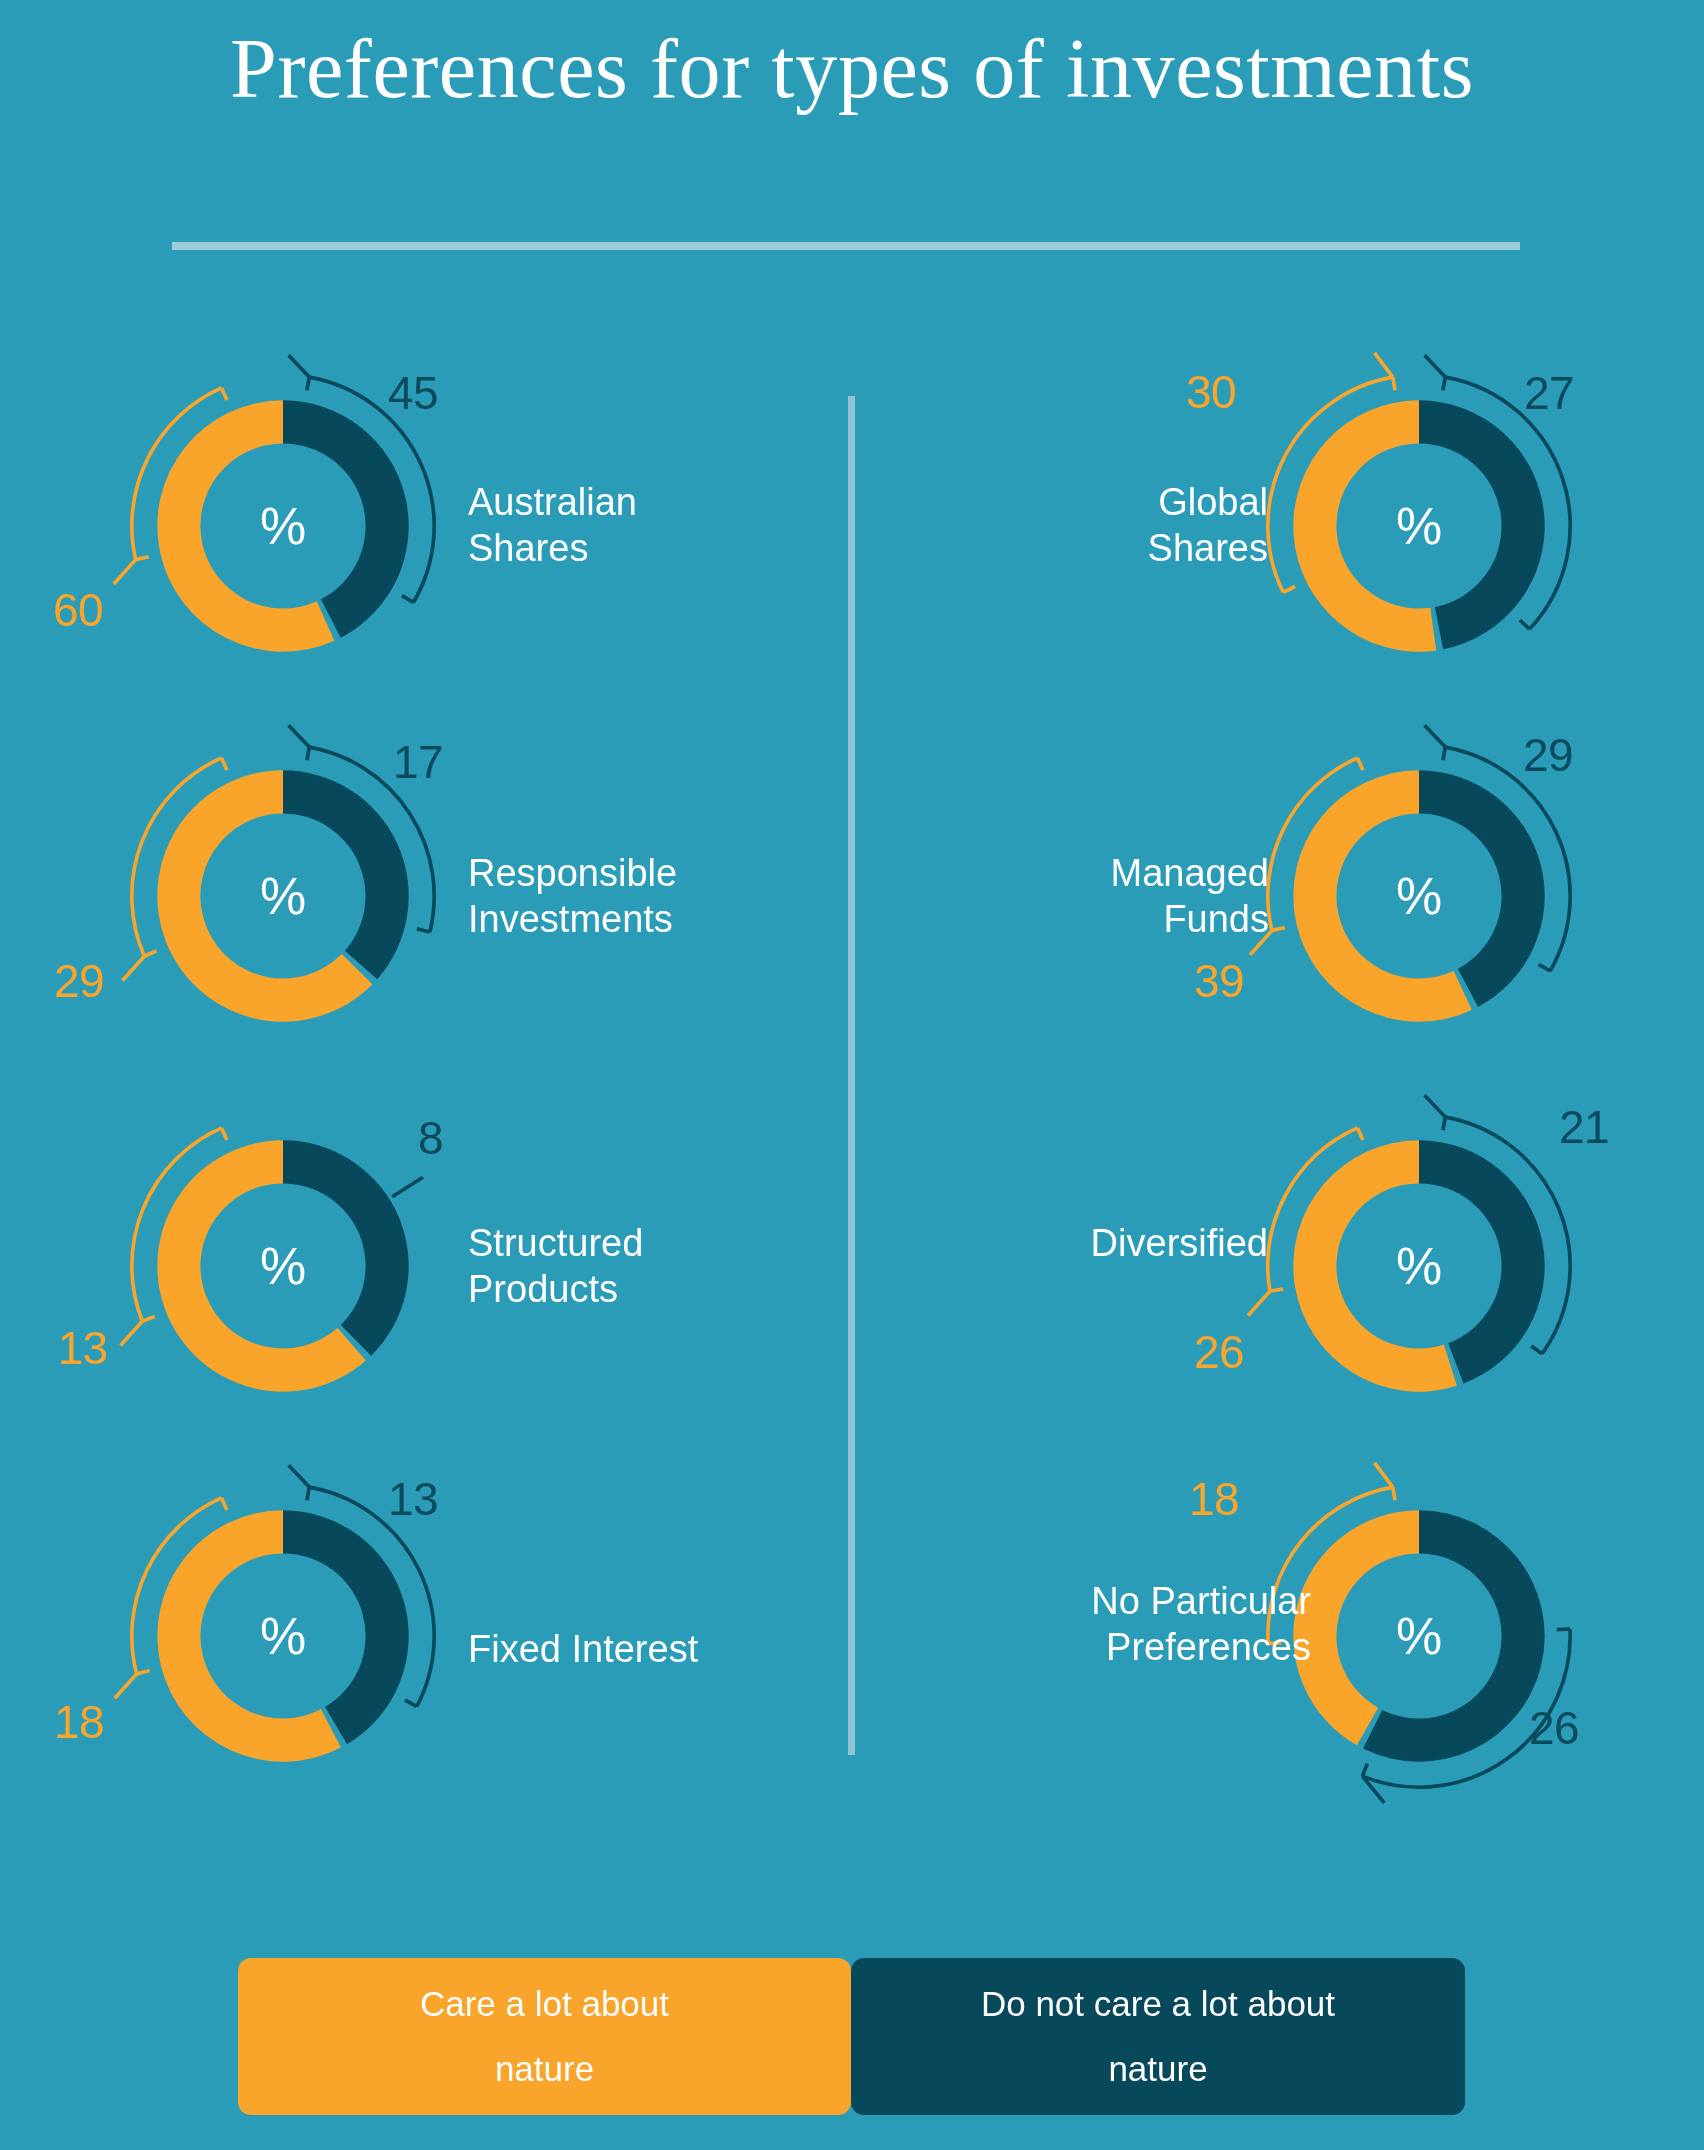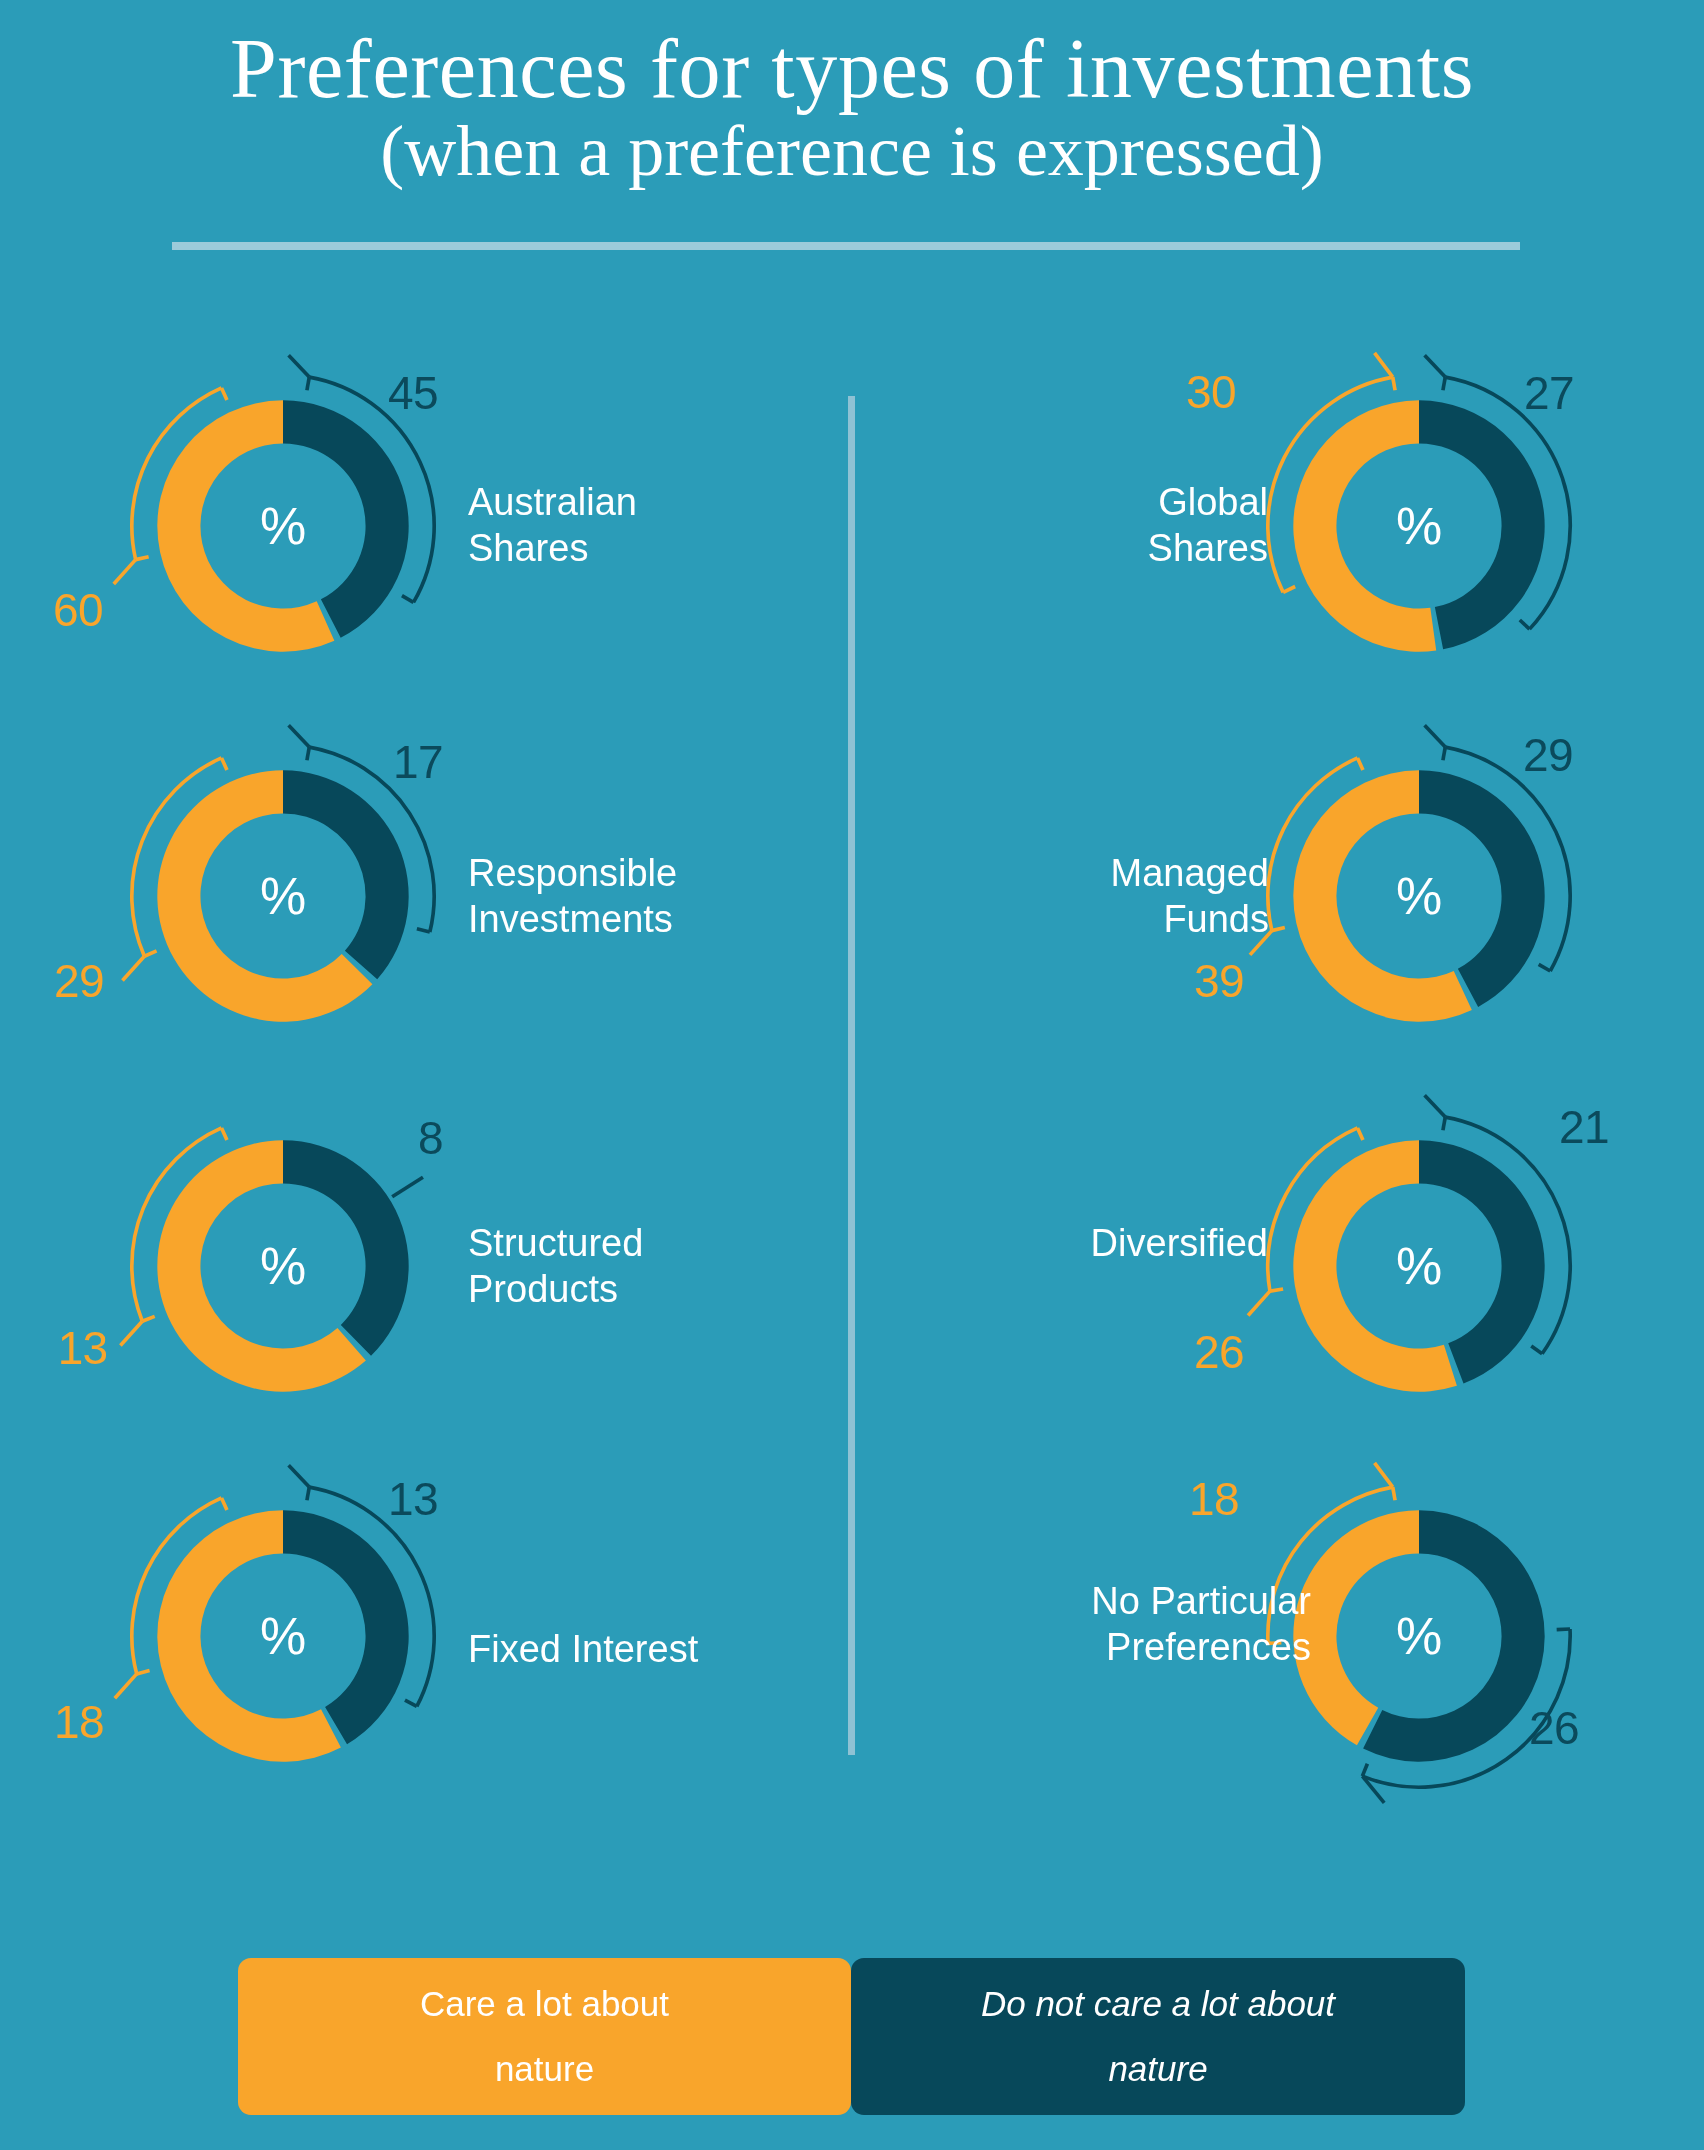--- a/index.html
+++ b/index.html
@@ -127,30 +127,29 @@
     justify-content: center;
     text-align: center;
     color: #ffffff;
     font-family: "Liberation Sans", sans-serif;
     font-size: 35px;
     line-height: 1.85;
     white-space: pre-line;
     border-radius: 13px;
   }
   #legend-care      { width: 613px; background: #f9a52b; }
-  #legend-not-care  { width: 614px; background: #07485a; font-style: italic; }
+  #legend-not-care  { width: 614px; background: #07485a; }
 </style>
 </head>
 <body>
 
 <div id="page">
 
   <div id="header">
     <h1 id="title-main">Preferences for types of investments</h1>
-    <h2 id="title-sub">(when a preference is expressed)</h2>
   </div>
   <div id="title-rule"></div>
 
   <div id="center-divider"></div>
 
   <div id="charts-root">
       <div class="chart-cell" style="left: 0px; top: 0px; width: 1704px; height: 0px;">
         <div class="donut-wrap" style="left: 113px; top: 356px;">
           <svg class="donut-svg" viewBox="0 0 560 560">
             <path d="M 280 73 A 207 207 0 0 1 374.9863180320685 463.92008967676895 L 342.4064698181706 400.8363874204859 A 136 136 0 0 0 280 144 Z" fill="#07485a"></path>

